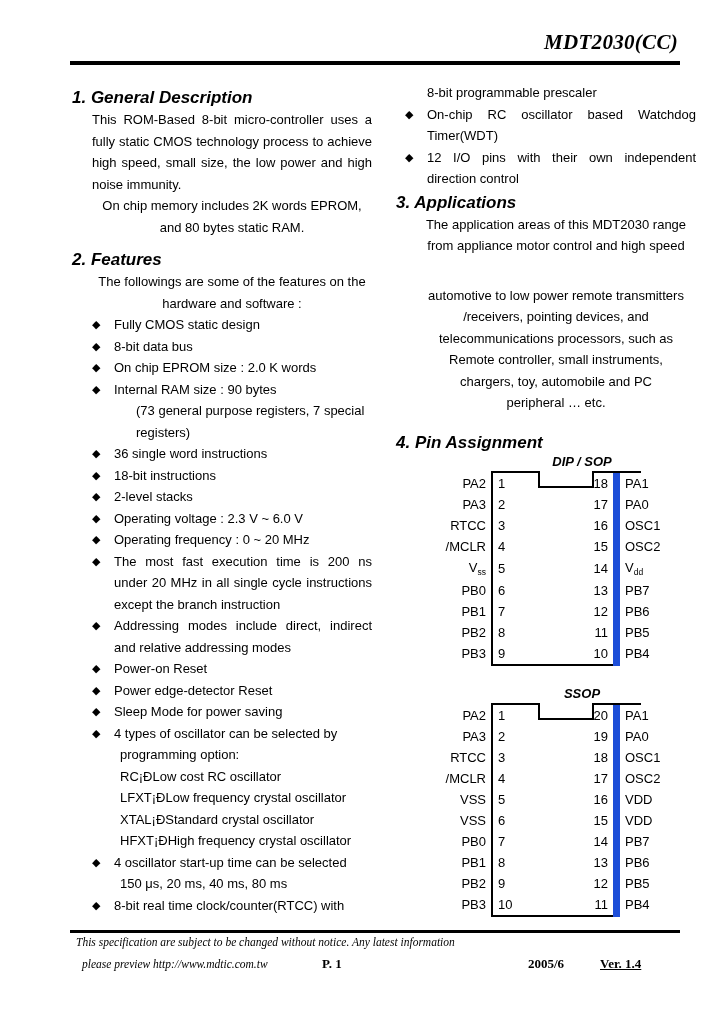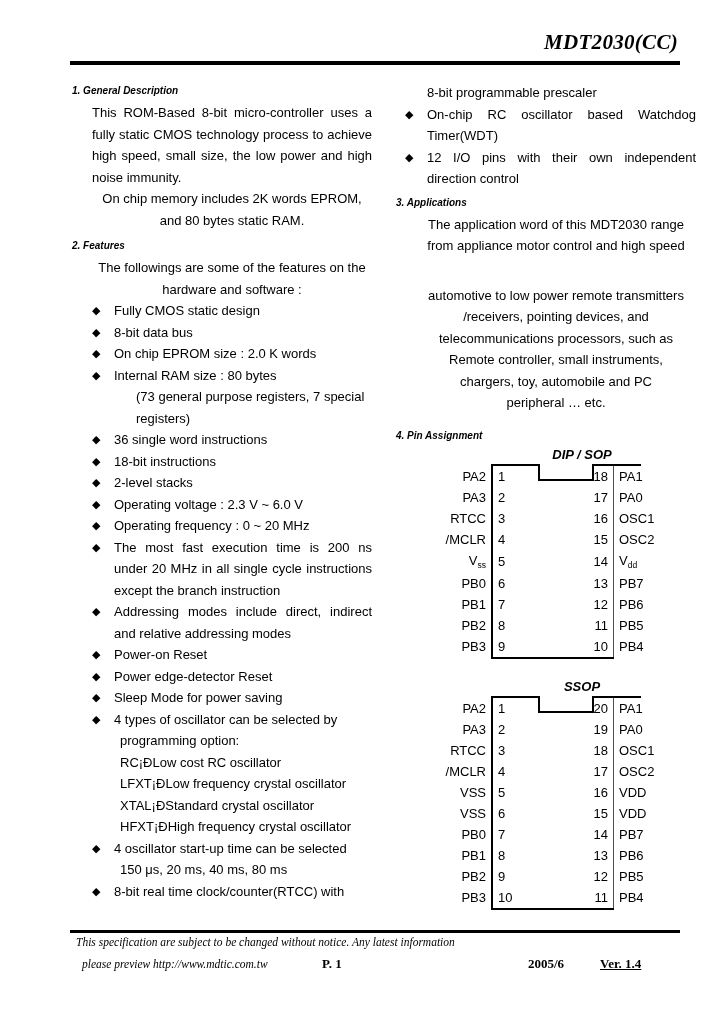--- a/index.html
+++ b/index.html
@@ -48,22 +48,22 @@
     position: absolute;
     top: 82px;
     width: 300px;
   }
   .col-left  { left: 72px; }
   .col-right { left: 396px; }
 
   .sec-head {
     font-style: italic;
     font-weight: bold;
-    font-size: 10px;
-    margin: 0 0 3px 0;
+    font-size: 17px;
+    margin: 7px 0 3px 0;
     line-height: 17px;
   }
 
   .para {
     margin: 0 0 0 20px;
     font-size: 13px;
     line-height: 21.5px;
     text-align: justify;
   }
   .para.nojust { text-align: center; }
@@ -148,21 +148,21 @@
   .num-l {
     text-align: left;
     padding-left: 5px !important;
     width: 55px;
     border-left: 2px solid #000;
   }
   .num-r {
     text-align: right;
     padding-right: 5px !important;
     width: 55px;
-    border-right: 1px solid #1d4ed8;
+    border-right: 7px solid #1d4ed8;
   }
   .pkg tr:last-child .num-l,
   .pkg tr:last-child .num-r {
     border-bottom: 2px solid #000;
   }
   
   .pkg-top {
     position: relative;
     height: 2px;
     width: 150px;
@@ -275,21 +275,21 @@
       <li>
         <span class="bullet">◆</span>
         <span class="txt">8-bit data bus</span>
       </li>
       <li>
         <span class="bullet">◆</span>
         <span class="txt">On chip EPROM size : 2.0 K words</span>
       </li>
       <li>
         <span class="bullet">◆</span>
-        <span class="txt">Internal RAM size : 80 bytes</span>
+        <span class="txt">Internal RAM size : 90 bytes</span>
         <span class="sub">(73 general purpose registers, 7 special</span>
         <span class="sub">registers)</span>
       </li>
       <li>
         <span class="bullet">◆</span>
         <span class="txt">36 single word instructions</span>
       </li>
       <li>
         <span class="bullet">◆</span>
         <span class="txt">18-bit instructions</span>
@@ -358,21 +358,21 @@
         <span class="txt">On-chip RC oscillator based Watchdog Timer(WDT)</span>
       </li>
       <li class="just">
         <span class="bullet">◆</span>
         <span class="txt">12 I/O pins with their own independent direction control</span>
       </li>
     </ul>
 
     <div class="sec-head" style="margin-top:4px;">3. Applications</div>
     <div class="para nojust">
-      <span style="display:block;">The application word of this MDT2030 range</span>
+      <span style="display:block;">The application areas of this MDT2030 range</span>
       <span style="display:block;">from appliance motor control and high speed</span>
       <span style="display:block;margin-top:28px;">automotive to low power remote transmitters</span>
       <span style="display:block;">/receivers, pointing devices, and</span>
       <span style="display:block;">telecommunications processors, such as</span>
       <span style="display:block;">Remote controller, small instruments,</span>
       <span style="display:block;">chargers, toy, automobile and PC</span>
       <span style="display:block;">peripheral … etc.</span>
     </div>
 
     <div class="gap-md"></div>

